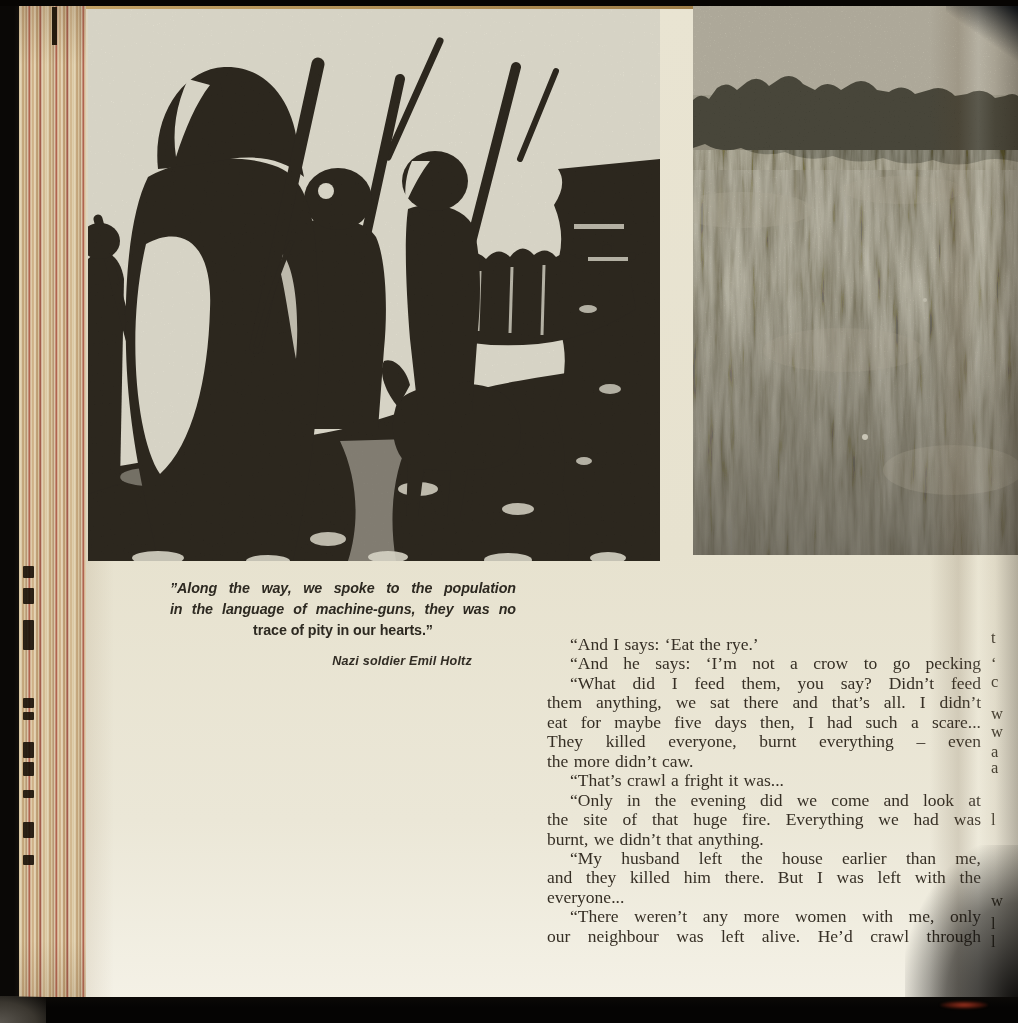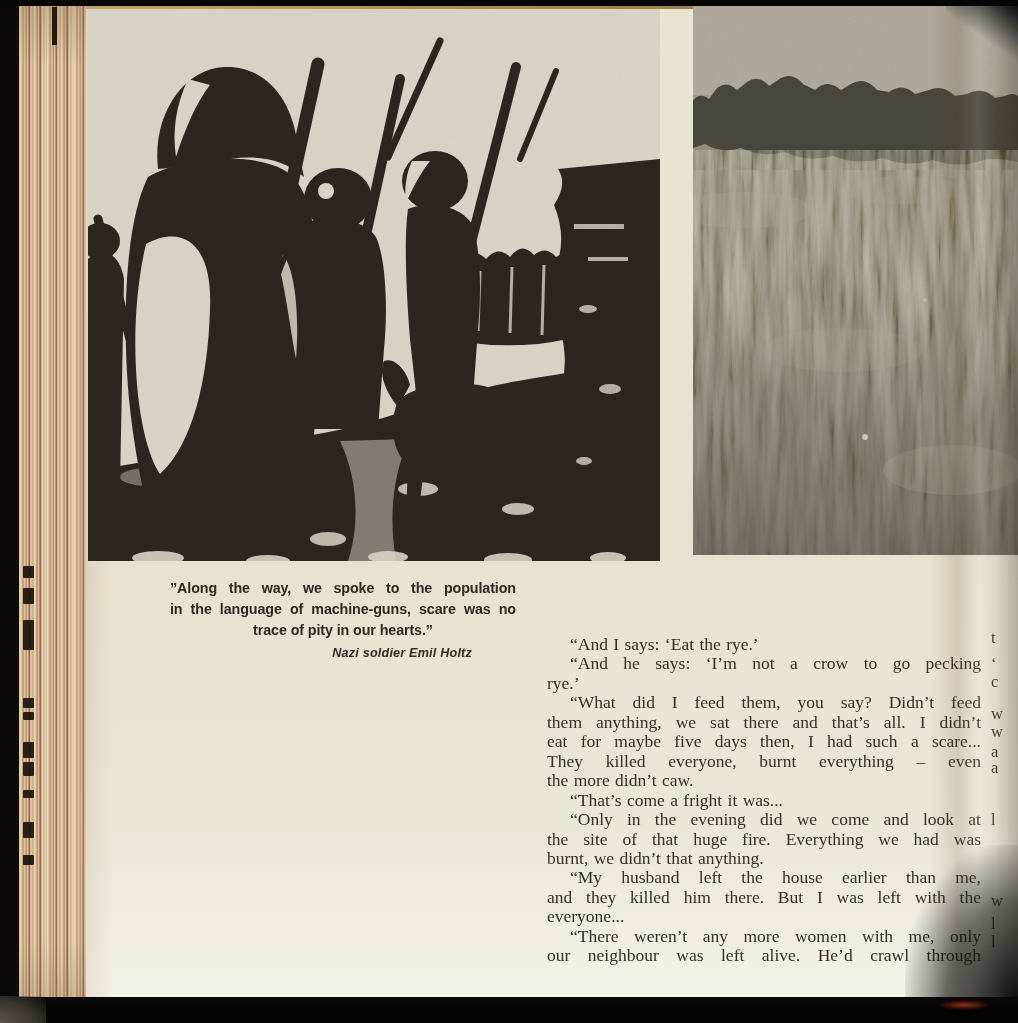--- a/index.html
+++ b/index.html
@@ -43,23 +43,23 @@
   .photo{position:absolute;overflow:hidden;}
   .photo svg{display:block;width:100%;height:100%;}
   .photo-left{left:88px;top:9px;width:572px;height:552px;}
   .photo-right{left:693px;top:0;width:325px;height:555px;}
 
   
   .caption{position:absolute;left:170px;top:578px;width:346px;
       font-family:"Liberation Sans",sans-serif;font-weight:bold;color:#2d2921;
       font-size:14.3px;line-height:21px;letter-spacing:-.1px;}
   .cline{text-align:center;}
-  .cline.fill{text-align:justify;text-align-last:justify;}
+  .cline.fill{text-align:justify;text-align-last:justify;font-style:italic;}
   .caption .attr{font-style:italic;font-size:12.6px;letter-spacing:.2px;
-      text-align:right;padding-right:44px;margin-top:2px;color:#322d25;}
+      text-align:right;padding-right:44px;margin-top:10px;color:#322d25;}
 
   
   .body-text{position:absolute;left:547px;top:635px;width:434px;
       font-size:17.5px;line-height:19.45px;color:#362f25;word-spacing:1px;}
   .bline{text-align:left;}
   .bline.fill{text-align:justify;text-align-last:justify;}
   .bline.ind{padding-left:23px;}
 
   
   .frag{position:absolute;left:991px;font-size:16.5px;color:#464032;line-height:16px;}
@@ -215,36 +215,35 @@
       </g>
       <circle cx="172" cy="437" r="3" fill="#ece8d8"></circle>
       <circle cx="232" cy="300" r="2" fill="#ece8d8" opacity="0.7"></circle>
       <rect width="325" height="555" filter="url(#fgrain)" opacity="0.28"></rect>
     </svg>
   </div>
 
   <div class="caption">
     <div id="caption-lines">
         <div class="cline fill">”Along the way, we spoke to the population</div>
-        <div class="cline fill">in the language of machine-guns, scare was no</div>
+        <div class="cline fill">in the language of machine-guns, they was no</div>
         <div class="cline">trace of pity in our hearts.”</div>
       </div>
     <div class="attr">Nazi soldier Emil Holtz</div>
   </div>
 
   <div class="body-text" id="body-lines">
       <div class="bline ind">“And I says: ‘Eat the rye.’</div>
       <div class="bline ind fill">“And he says: ‘I’m not a crow to go pecking</div>
-      <div class="bline">rye.’</div>
       <div class="bline ind fill">“What did I feed them, you say? Didn’t feed</div>
       <div class="bline fill">them anything, we sat there and that’s all. I didn’t</div>
       <div class="bline fill">eat for maybe five days then, I had such a scare...</div>
       <div class="bline fill">They killed everyone, burnt everything – even</div>
       <div class="bline">the more didn’t caw.</div>
-      <div class="bline ind">“That’s come a fright it was...</div>
+      <div class="bline ind">“That’s crawl a fright it was...</div>
       <div class="bline ind fill">“Only in the evening did we come and look at</div>
       <div class="bline fill">the site of that huge fire. Everything we had was</div>
       <div class="bline">burnt, we didn’t that anything.</div>
       <div class="bline ind fill">“My husband left the house earlier than me,</div>
       <div class="bline fill">and they killed him there. But I was left with the</div>
       <div class="bline">everyone...</div>
       <div class="bline ind fill">“There weren’t any more women with me, only</div>
       <div class="bline fill">our neighbour was left alive. He’d crawl through</div>
     </div>
 

